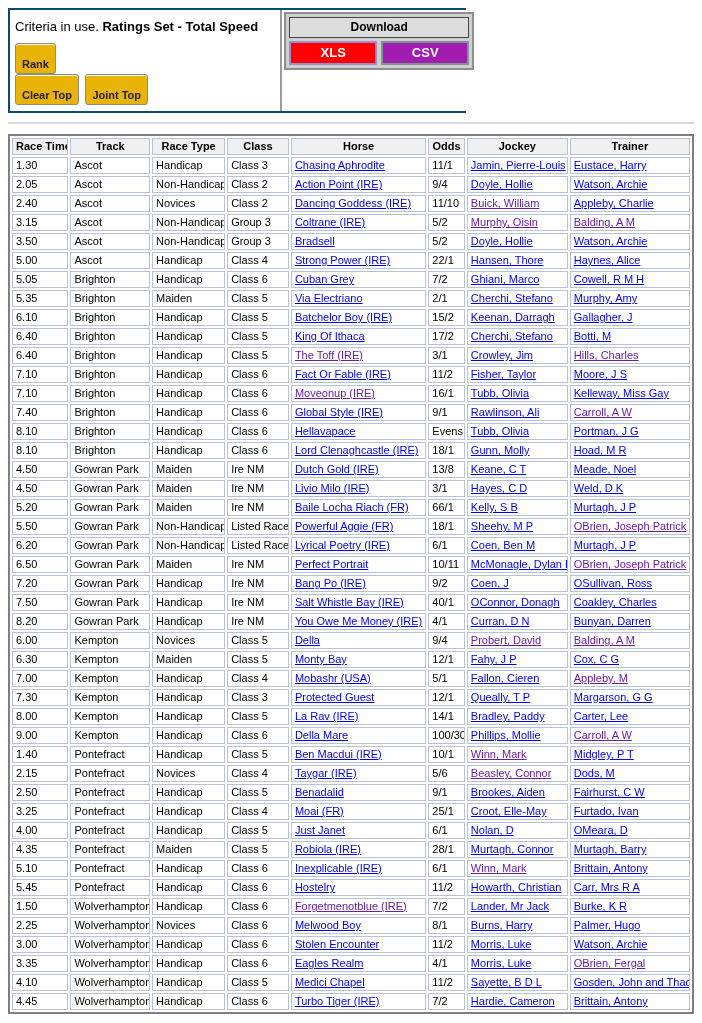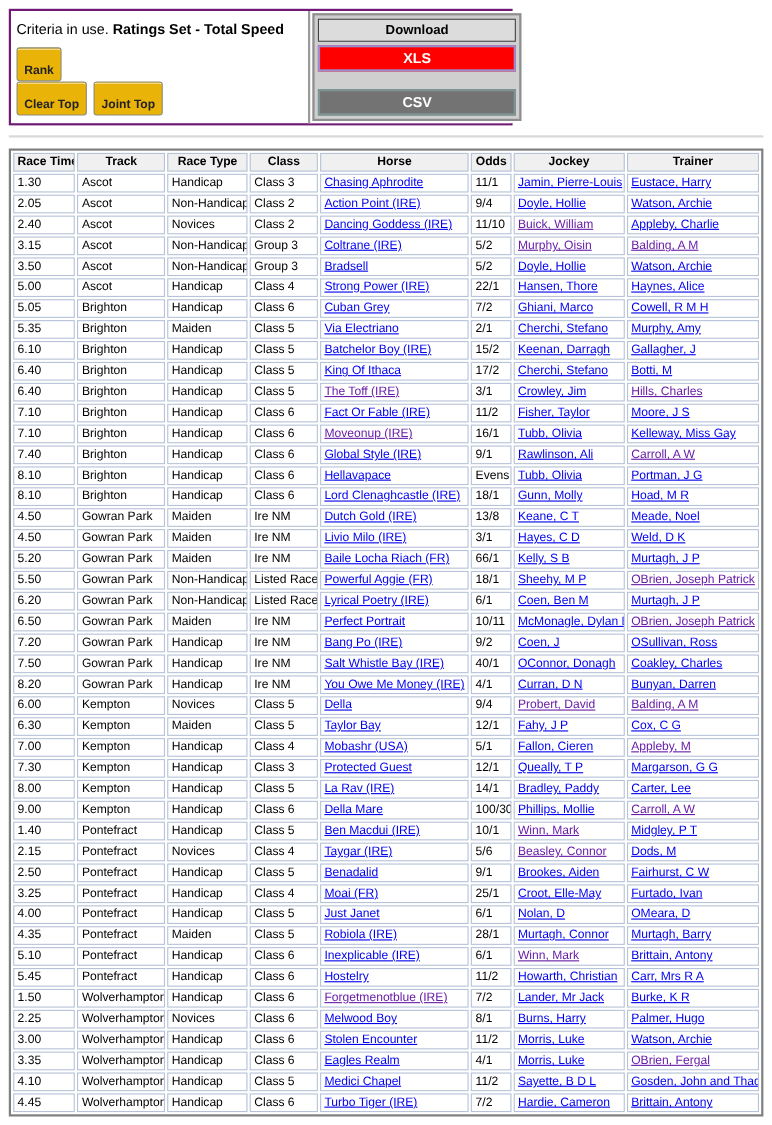--- a/index.html
+++ b/index.html
@@ -7,21 +7,21 @@
   body {
     width: 702px;
     font-family: "Liberation Sans", "DejaVu Sans", sans-serif;
     color: #000;
     padding: 8px;
   }
 
   
   .top-panel {
     width: 458px;
-    border: 2px solid #701a75;
+    border: 2px solid #0c4a6e;
     display: flex;
     background: #fff;
   }
   .criteria-cell {
     flex: 1 1 auto;
     padding: 5px 4px 6px 5px;
   }
   .criteria-line { font-size: 13px; margin-top: 4px; white-space: nowrap; }
   .criteria-line b { font-size: 13px; }
   .btn-row { margin-top: 9px; }
@@ -53,21 +53,21 @@
   }
   .dl-header {
     background: #dcdcdc;
     border: 1px solid #444;
     font-size: 12px;
     font-weight: bold;
     text-align: center;
     padding: 2px 0 3px 0;
     margin: 1px;
   }
-  .dl-btn-row { display: flex; gap: 16px; padding: 2px 1px 1px 1px; flex-direction: column; }
+  .dl-btn-row { display: flex; gap: 4px; padding: 2px 1px 1px 1px; }
   .dl-btn {
     flex: 1 1 50%;
     font-size: 13px;
     font-weight: bold;
     color: #fff;
     text-align: center;
     padding: 2px 0 3px 0;
     cursor: pointer;
     text-decoration: none;
   }
@@ -121,21 +121,21 @@
     <div class="btn-row" style="margin-top:0;">
       <button class="ui-btn">Clear Top</button>
       <button class="ui-btn">Joint Top</button>
     </div>
   </div>
   <div class="dl-cell">
     <div class="dl-table">
       <div class="dl-header">Download</div>
       <div class="dl-btn-row">
         <a class="dl-btn xls" style="background: rgb(255, 0, 0);">XLS</a>
-        <a class="dl-btn csv" style="background: #737373;">CSV</a>
+        <a class="dl-btn csv" style="background: #a21caf;">CSV</a>
       </div>
     </div>
   </div>
 </div>
 
 <hr class="rule">
 
 <table class="race-table">
   <colgroup>
       <col style="width: 8.5%;">
@@ -418,21 +418,21 @@
         <td><a class="lnk">Della</a></td>
         <td>9/4</td>
         <td><a class="lnk v">Probert, David</a></td>
         <td><a class="lnk v">Balding, A M</a></td>
       </tr>
       <tr>
         <td>6.30</td>
         <td>Kempton</td>
         <td>Maiden</td>
         <td>Class 5</td>
-        <td><a class="lnk">Taylor Bay</a></td>
+        <td><a class="lnk">Monty Bay</a></td>
         <td>12/1</td>
         <td><a class="lnk">Fahy, J P</a></td>
         <td><a class="lnk">Cox, C G</a></td>
       </tr>
       <tr>
         <td>7.00</td>
         <td>Kempton</td>
         <td>Handicap</td>
         <td>Class 4</td>
         <td><a class="lnk">Mobashr (USA)</a></td>

